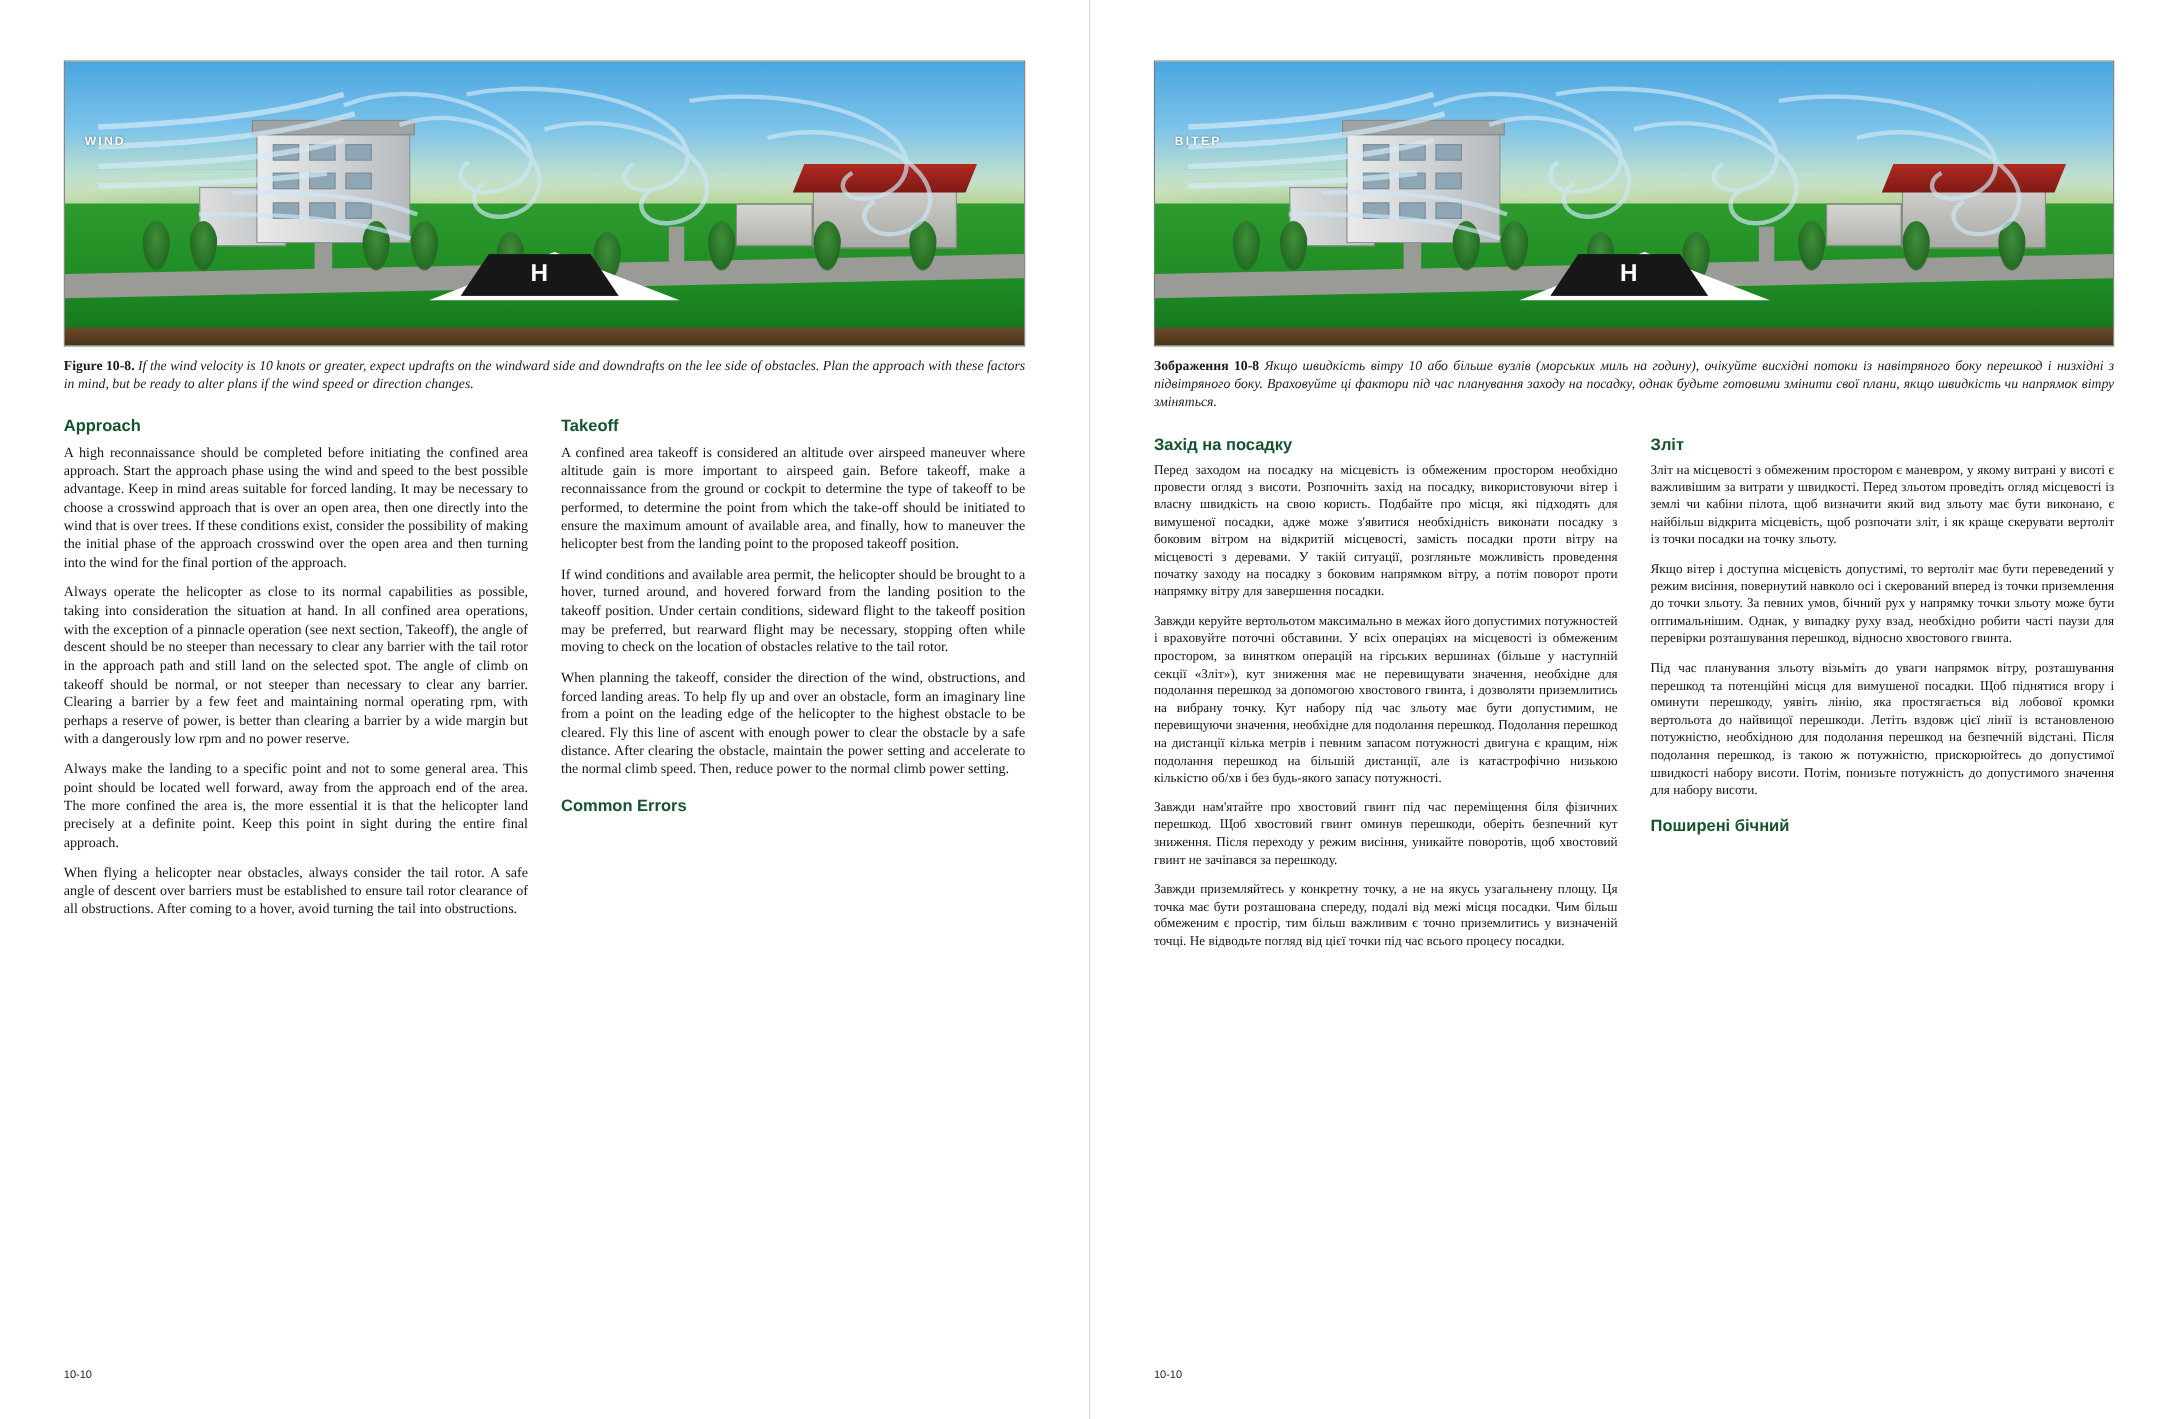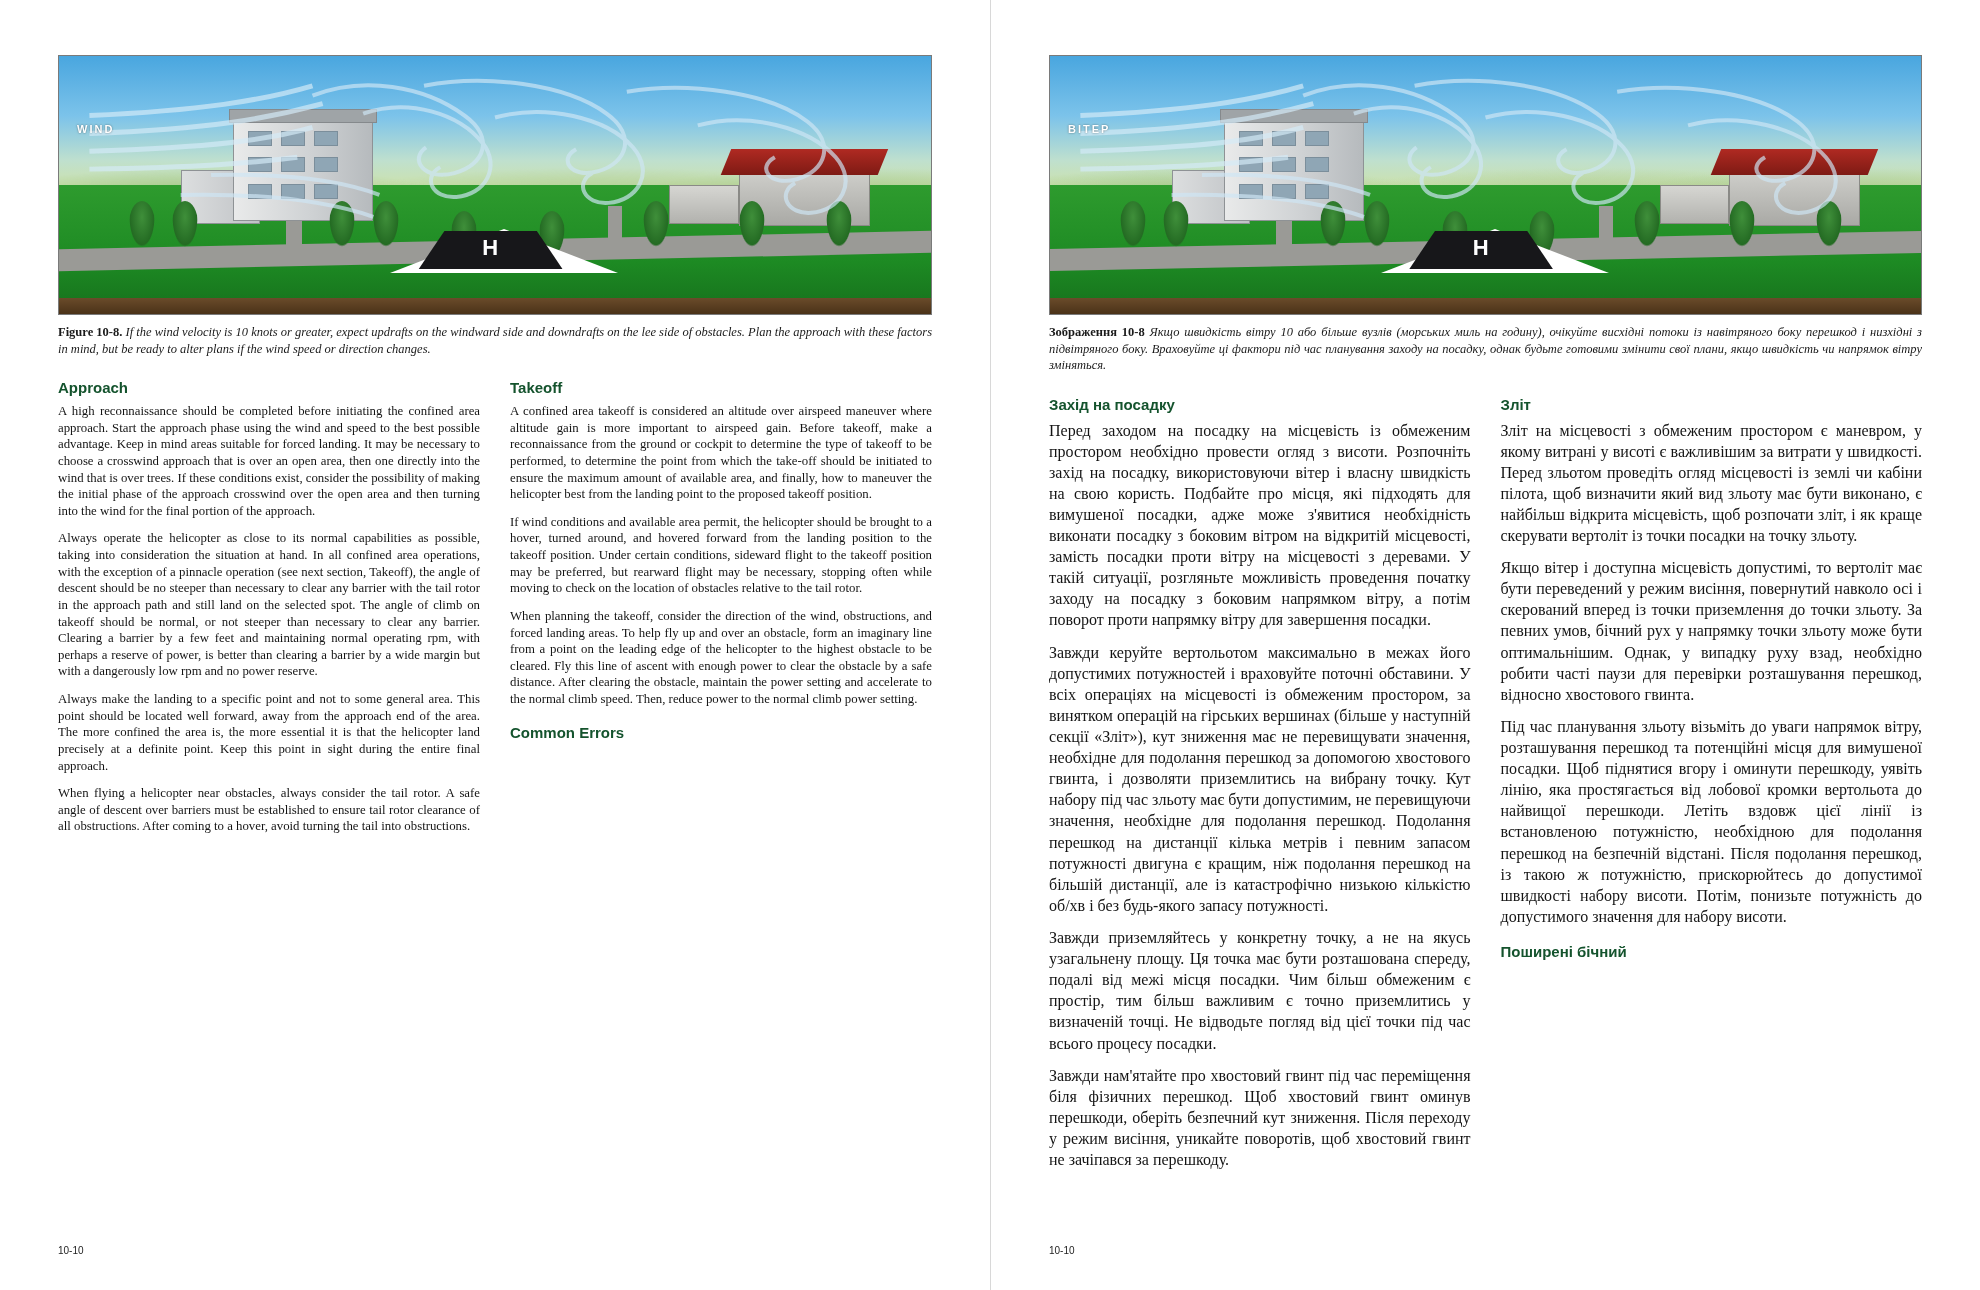--- a/index.html
+++ b/index.html
@@ -254,21 +254,21 @@
     margin-top: 16px;
   }
   p.body {
     font-size: 12.8px;
     line-height: 1.30;
     text-align: justify;
     margin: 0 0 11px 0;
     color: #141414;
   }
   p.body.ua {
-    font-size: 16px;
+    font-size: 12px;
     line-height: 1.32;
   }
   ol.errors {
     margin: 6px 0 0 0;
     padding-left: 26px;
     font-size: 12.8px;
     line-height: 1.30;
   }
   ol.errors li {
     margin-bottom: 9px;
@@ -451,22 +451,22 @@
       <div class="figure-caption ua">
         <b>Зображення 10-8</b><span> Якщо швидкість вітру 10 або більше вузлів (морських миль на годину), очікуйте висхідні потоки із навітряного боку перешкод і низхідні з підвітряного боку. Враховуйте ці фактори під час планування заходу на посадку, однак будьте готовими змінити свої плани, якщо швидкість чи напрямок вітру зміняться.</span>
       </div>
     </div>
 
     <div class="cols">
       <div class="col">
         <h2 class="sec">Захід на посадку</h2>
         <p class="body ua">Перед заходом на посадку на місцевість із обмеженим простором необхідно провести огляд з висоти. Розпочніть захід на посадку, використовуючи вітер і власну швидкість на свою користь. Подбайте про місця, які підходять для вимушеної посадки, адже може з'явитися необхідність виконати посадку з боковим вітром на відкритій місцевості, замість посадки проти вітру на місцевості з деревами. У такій ситуації, розгляньте можливість проведення початку заходу на посадку з боковим напрямком вітру, а потім поворот проти напрямку вітру для завершення посадки.</p>
         <p class="body ua">Завжди керуйте вертольотом максимально в межах його допустимих потужностей і враховуйте поточні обставини. У всіх операціях на місцевості із обмеженим простором, за винятком операцій на гірських вершинах (більше у наступній секції «Зліт»), кут зниження має не перевищувати значення, необхідне для подолання перешкод за допомогою хвостового гвинта, і дозволяти приземлитись на вибрану точку. Кут набору під час зльоту має бути допустимим, не перевищуючи значення, необхідне для подолання перешкод. Подолання перешкод на дистанції кілька метрів і певним запасом потужності двигуна є кращим, ніж подолання перешкод на більшій дистанції, але із катастрофічно низькою кількістю об/хв і без будь-якого запасу потужності.</p>
+        <p class="body ua">Завжди нам'ятайте про хвостовий гвинт під час переміщення біля фізичних перешкод. Щоб хвостовий гвинт оминув перешкоди, оберіть безпечний кут зниження. Після переходу у режим висіння, уникайте поворотів, щоб хвостовий гвинт не зачіпався за перешкоду.</p>
         <p class="body ua">Завжди приземляйтесь у конкретну точку, а не на якусь узагальнену площу. Ця точка має бути розташована спереду, подалі від межі місця посадки. Чим більш обмеженим є простір, тим більш важливим є точно приземлитись у визначеній точці. Не відводьте погляд від цієї точки під час всього процесу посадки.</p>
-        <p class="body ua">Завжди нам'ятайте про хвостовий гвинт під час переміщення біля фізичних перешкод. Щоб хвостовий гвинт оминув перешкоди, оберіть безпечний кут зниження. Після переходу у режим висіння, уникайте поворотів, щоб хвостовий гвинт не зачіпався за перешкоду.</p>
       </div>
       <div class="col">
         <h2 class="sec">Зліт</h2>
         <p class="body ua">Зліт на місцевості з обмеженим простором є маневром, у якому витрані у висоті є важливішим за витрати у швидкості. Перед зльотом проведіть огляд місцевості із землі чи кабіни пілота, щоб визначити який вид зльоту має бути виконано, є найбільш відкрита місцевість, щоб розпочати зліт, і як краще скерувати вертоліт із точки посадки на точку зльоту.</p>
         <p class="body ua">Якщо вітер і доступна місцевість допустимі, то вертоліт має бути переведений у режим висіння, повернутий навколо осі і скерований вперед із точки приземлення до точки зльоту. За певних умов, бічний рух у напрямку точки зльоту може бути оптимальнішим. Однак, у випадку руху взад, необхідно робити часті паузи для перевірки розташування перешкод, відносно хвостового гвинта.</p>
         <p class="body ua">Під час планування зльоту візьміть до уваги напрямок вітру, розташування перешкод та потенційні місця для вимушеної посадки. Щоб піднятися вгору і оминути перешкоду, уявіть лінію, яка простягається від лобової кромки вертольота до найвищої перешкоди. Летіть вздовж цієї лінії із встановленою потужністю, необхідною для подолання перешкод на безпечній відстані. Після подолання перешкод, із такою ж потужністю, прискорюйтесь до допустимої швидкості набору висоти. Потім, понизьте потужність до допустимого значення для набору висоти.</p>
         <h2 class="sec spaced">Поширені бічний</h2>
       </div>
     </div>
 

